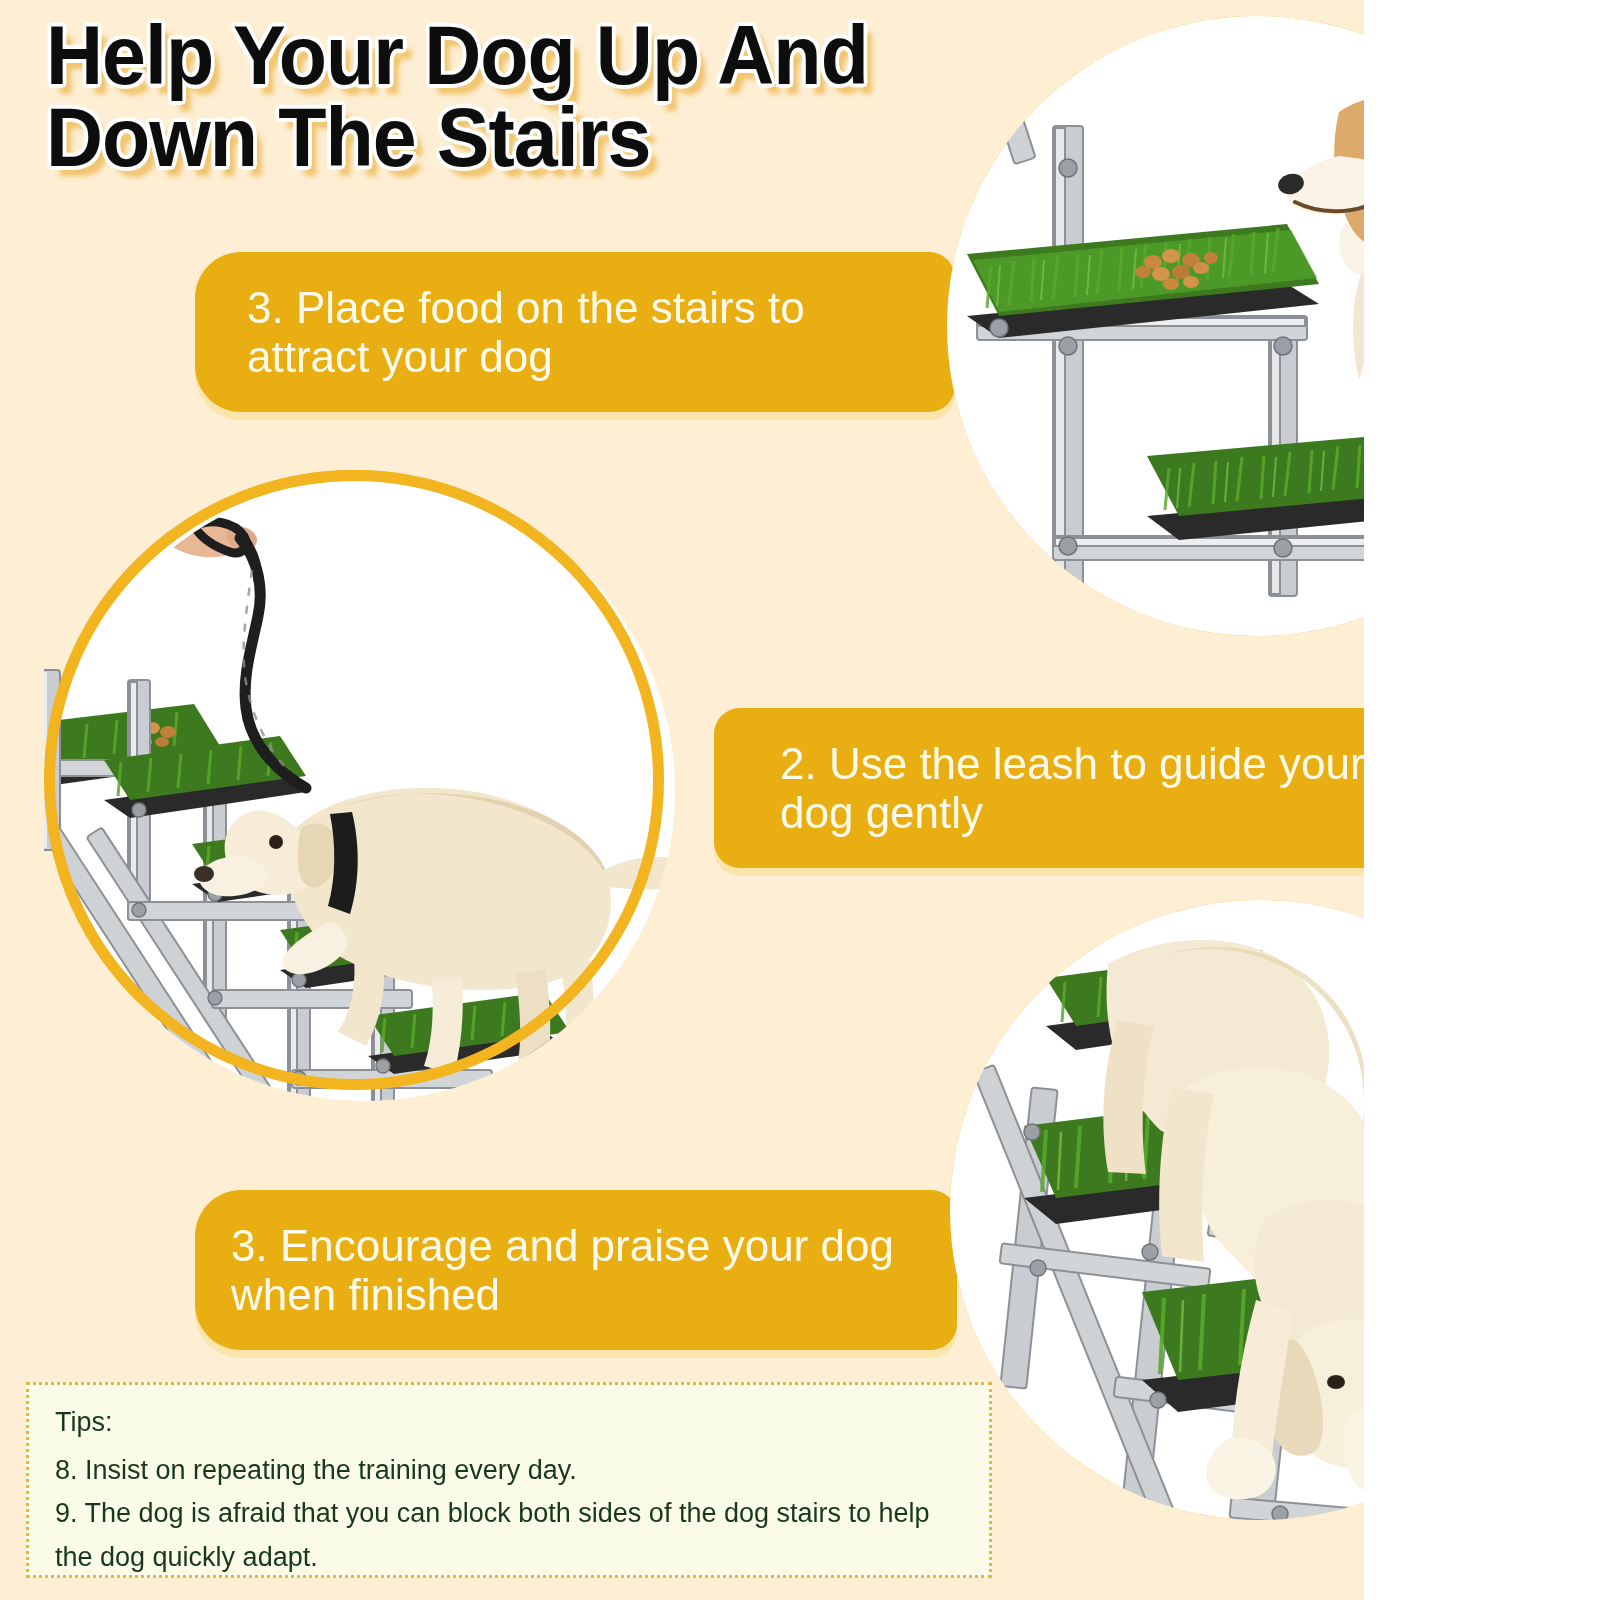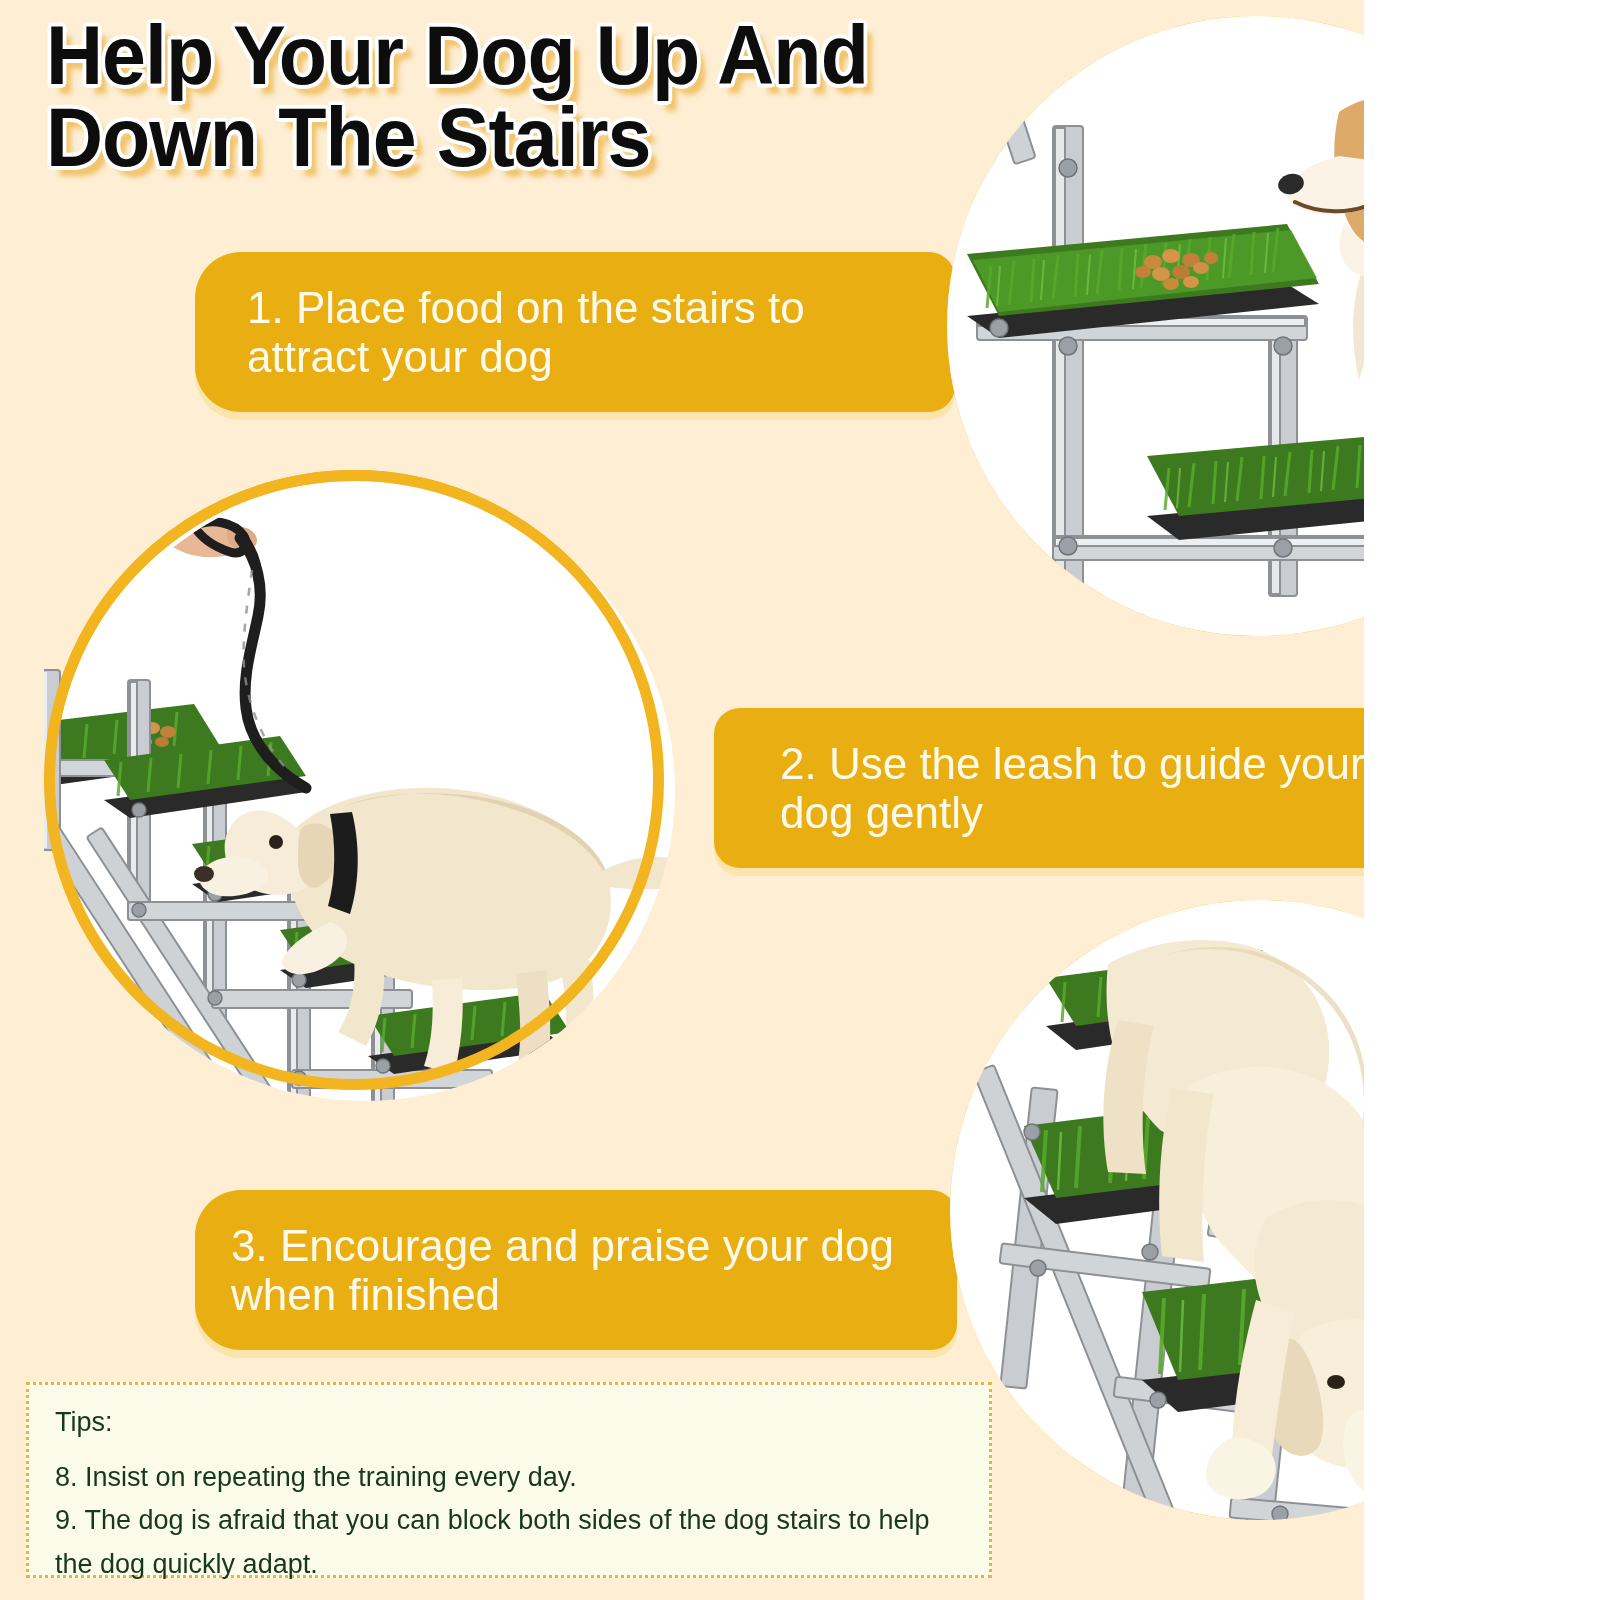--- a/index.html
+++ b/index.html
@@ -115,33 +115,33 @@
     width: 966px; height: 196px;
     background: #fbfbe9;
     border: 3px dotted #e3b63c;
     box-sizing: border-box;
     padding: 16px 22px 0 26px;
     color: #17381a;
     font-size: 27px;
     line-height: 1.62;
     z-index: 25;
   }
-  #tips-box .tips-head { margin-bottom: 11px; }
+  #tips-box .tips-head { margin-bottom: 4px; }
   #tips-box .tips-line { white-space: normal; }
 </style>
 </head>
 <body>
 
 <div id="page">
 
   <div class="title">Help Your Dog Up And
 Down The Stairs</div>
 
   <div class="banner" id="banner-1">
-    <span>1. Place food on the stairs to attract your dog</span>
+    <span>3. Place food on the stairs to attract your dog</span>
   </div>
 
   <div class="banner" id="banner-2">
     <span>2. Use the leash to guide your dog gently</span>
   </div>
 
   <div class="banner" id="banner-3">
     <span>3. Encourage and praise your dog when finished</span>
   </div>
 

